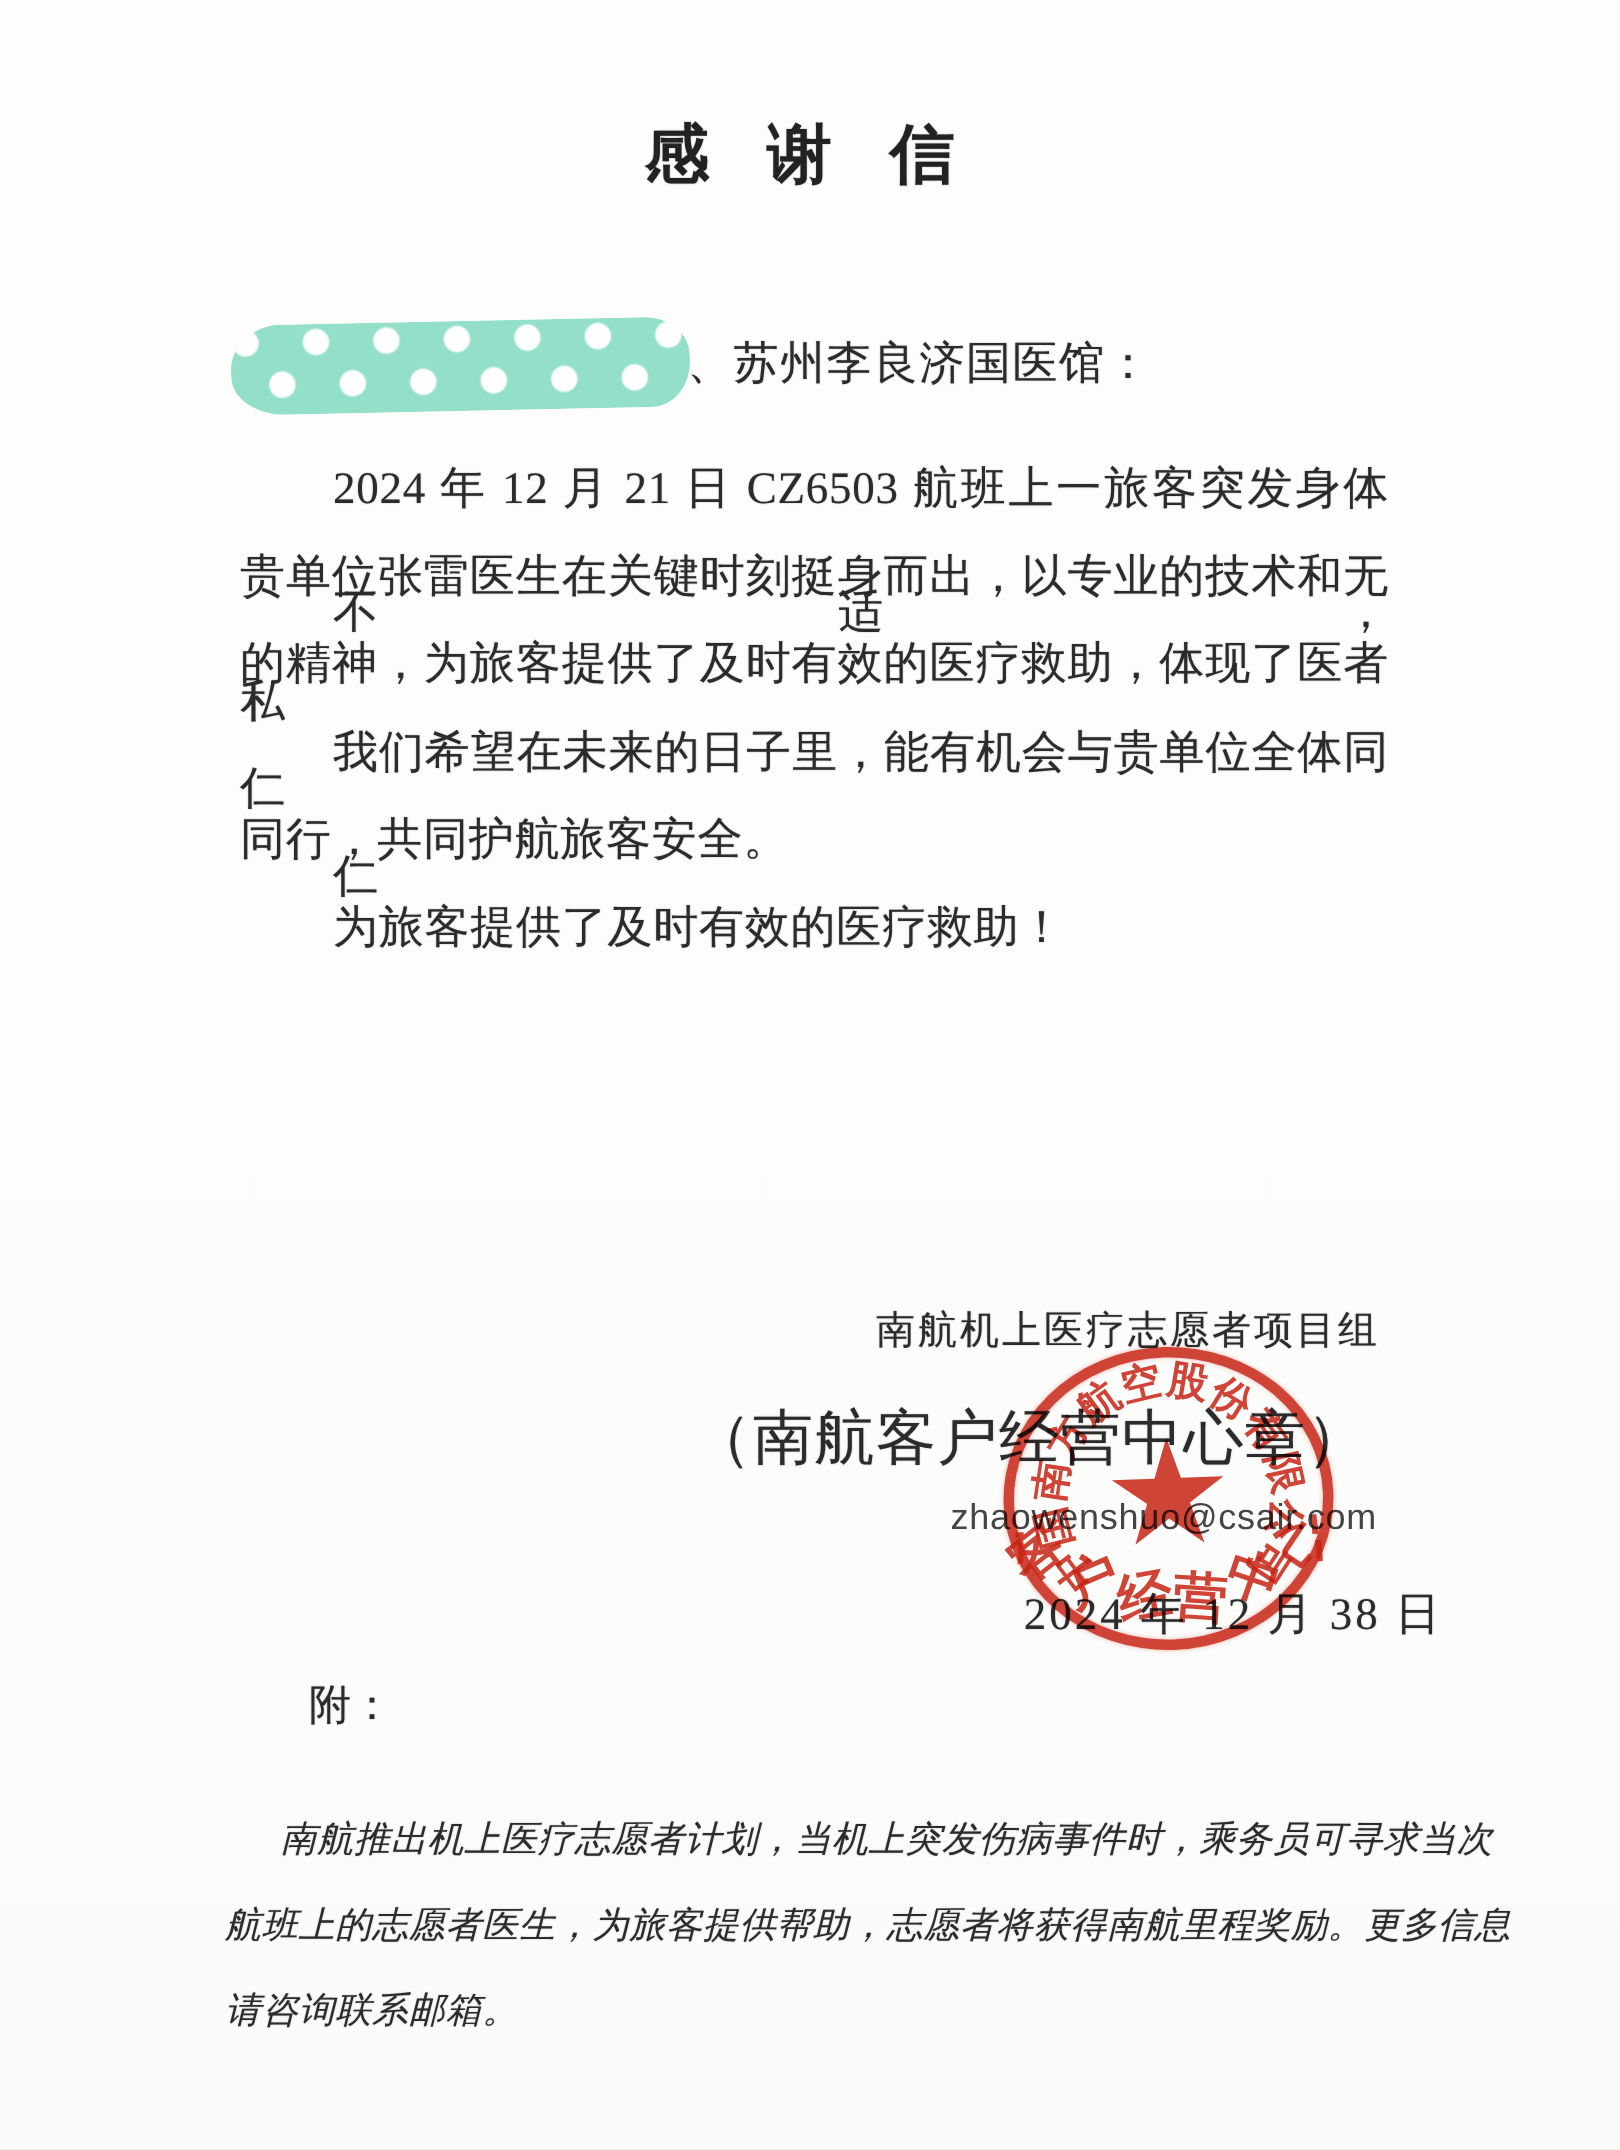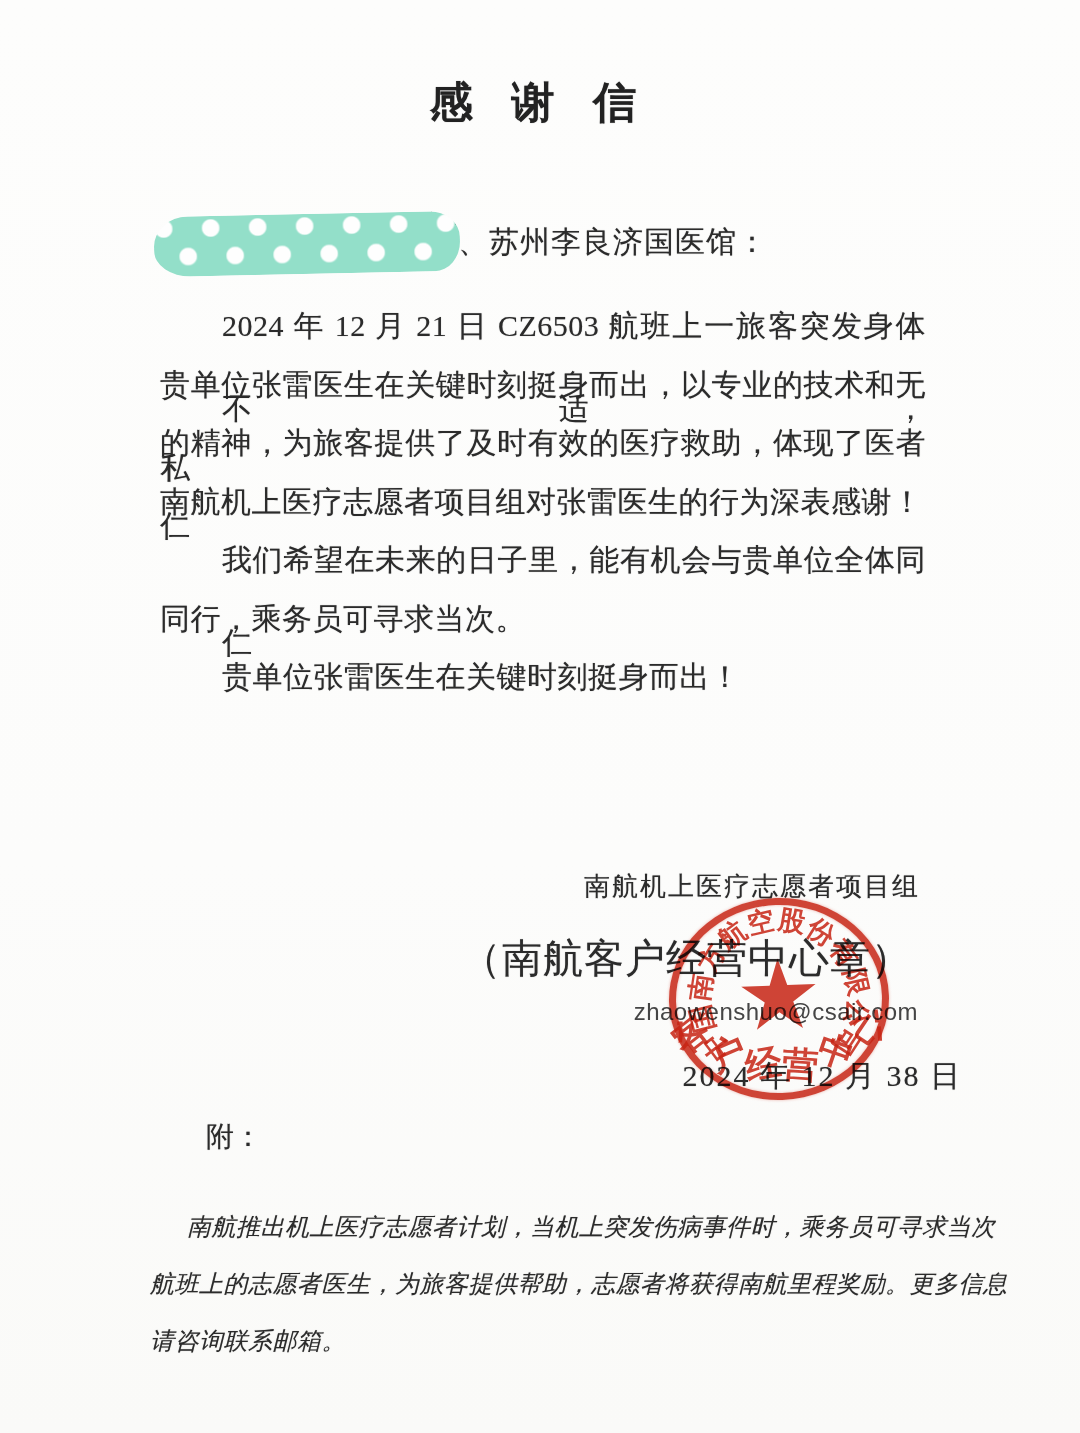--- a/index.html
+++ b/index.html
@@ -136,24 +136,23 @@
   <span class="fragment frag-1"></span>
   <span class="fragment frag-2"></span>
   <span class="fragment frag-3"></span>
   <span class="fragment frag-4"></span>
   <div class="addressee-text">、苏州李良济国医馆：</div>
 
   <div class="body-lines">
       <div class="line indent fill">2024 年 12 月 21 日 CZ6503 航班上一旅客突发身体不适，</div>
       <div class="line fill">贵单位张雷医生在关键时刻挺身而出，以专业的技术和无私</div>
       <div class="line fill">的精神，为旅客提供了及时有效的医疗救助，体现了医者仁</div>
-      <div class="line">南航机上医疗志愿者项目组对张雷医生的行为深表感谢！</div>
       <div class="line indent fill">我们希望在未来的日子里，能有机会与贵单位全体同仁</div>
-      <div class="line">同行，乘务员可寻求当次。</div>
-      <div class="line indent">贵单位张雷医生在关键时刻挺身而出！</div>
+      <div class="line">同行，共同护航旅客安全。</div>
+      <div class="line indent">为旅客提供了及时有效的医疗救助！</div>
     </div>
 
   <div class="sig-org">南航机上医疗志愿者项目组</div>
   <div class="sig-note">（南航客户经营中心章）</div>
   <div class="sig-email">zhaowenshuo@csair.com</div>
   <div class="sig-date">2024 年 12 月 38 日</div>
 
   <div class="stamp">
     <div class="stamp-ring"></div>
     <div class="stamp-arc">

